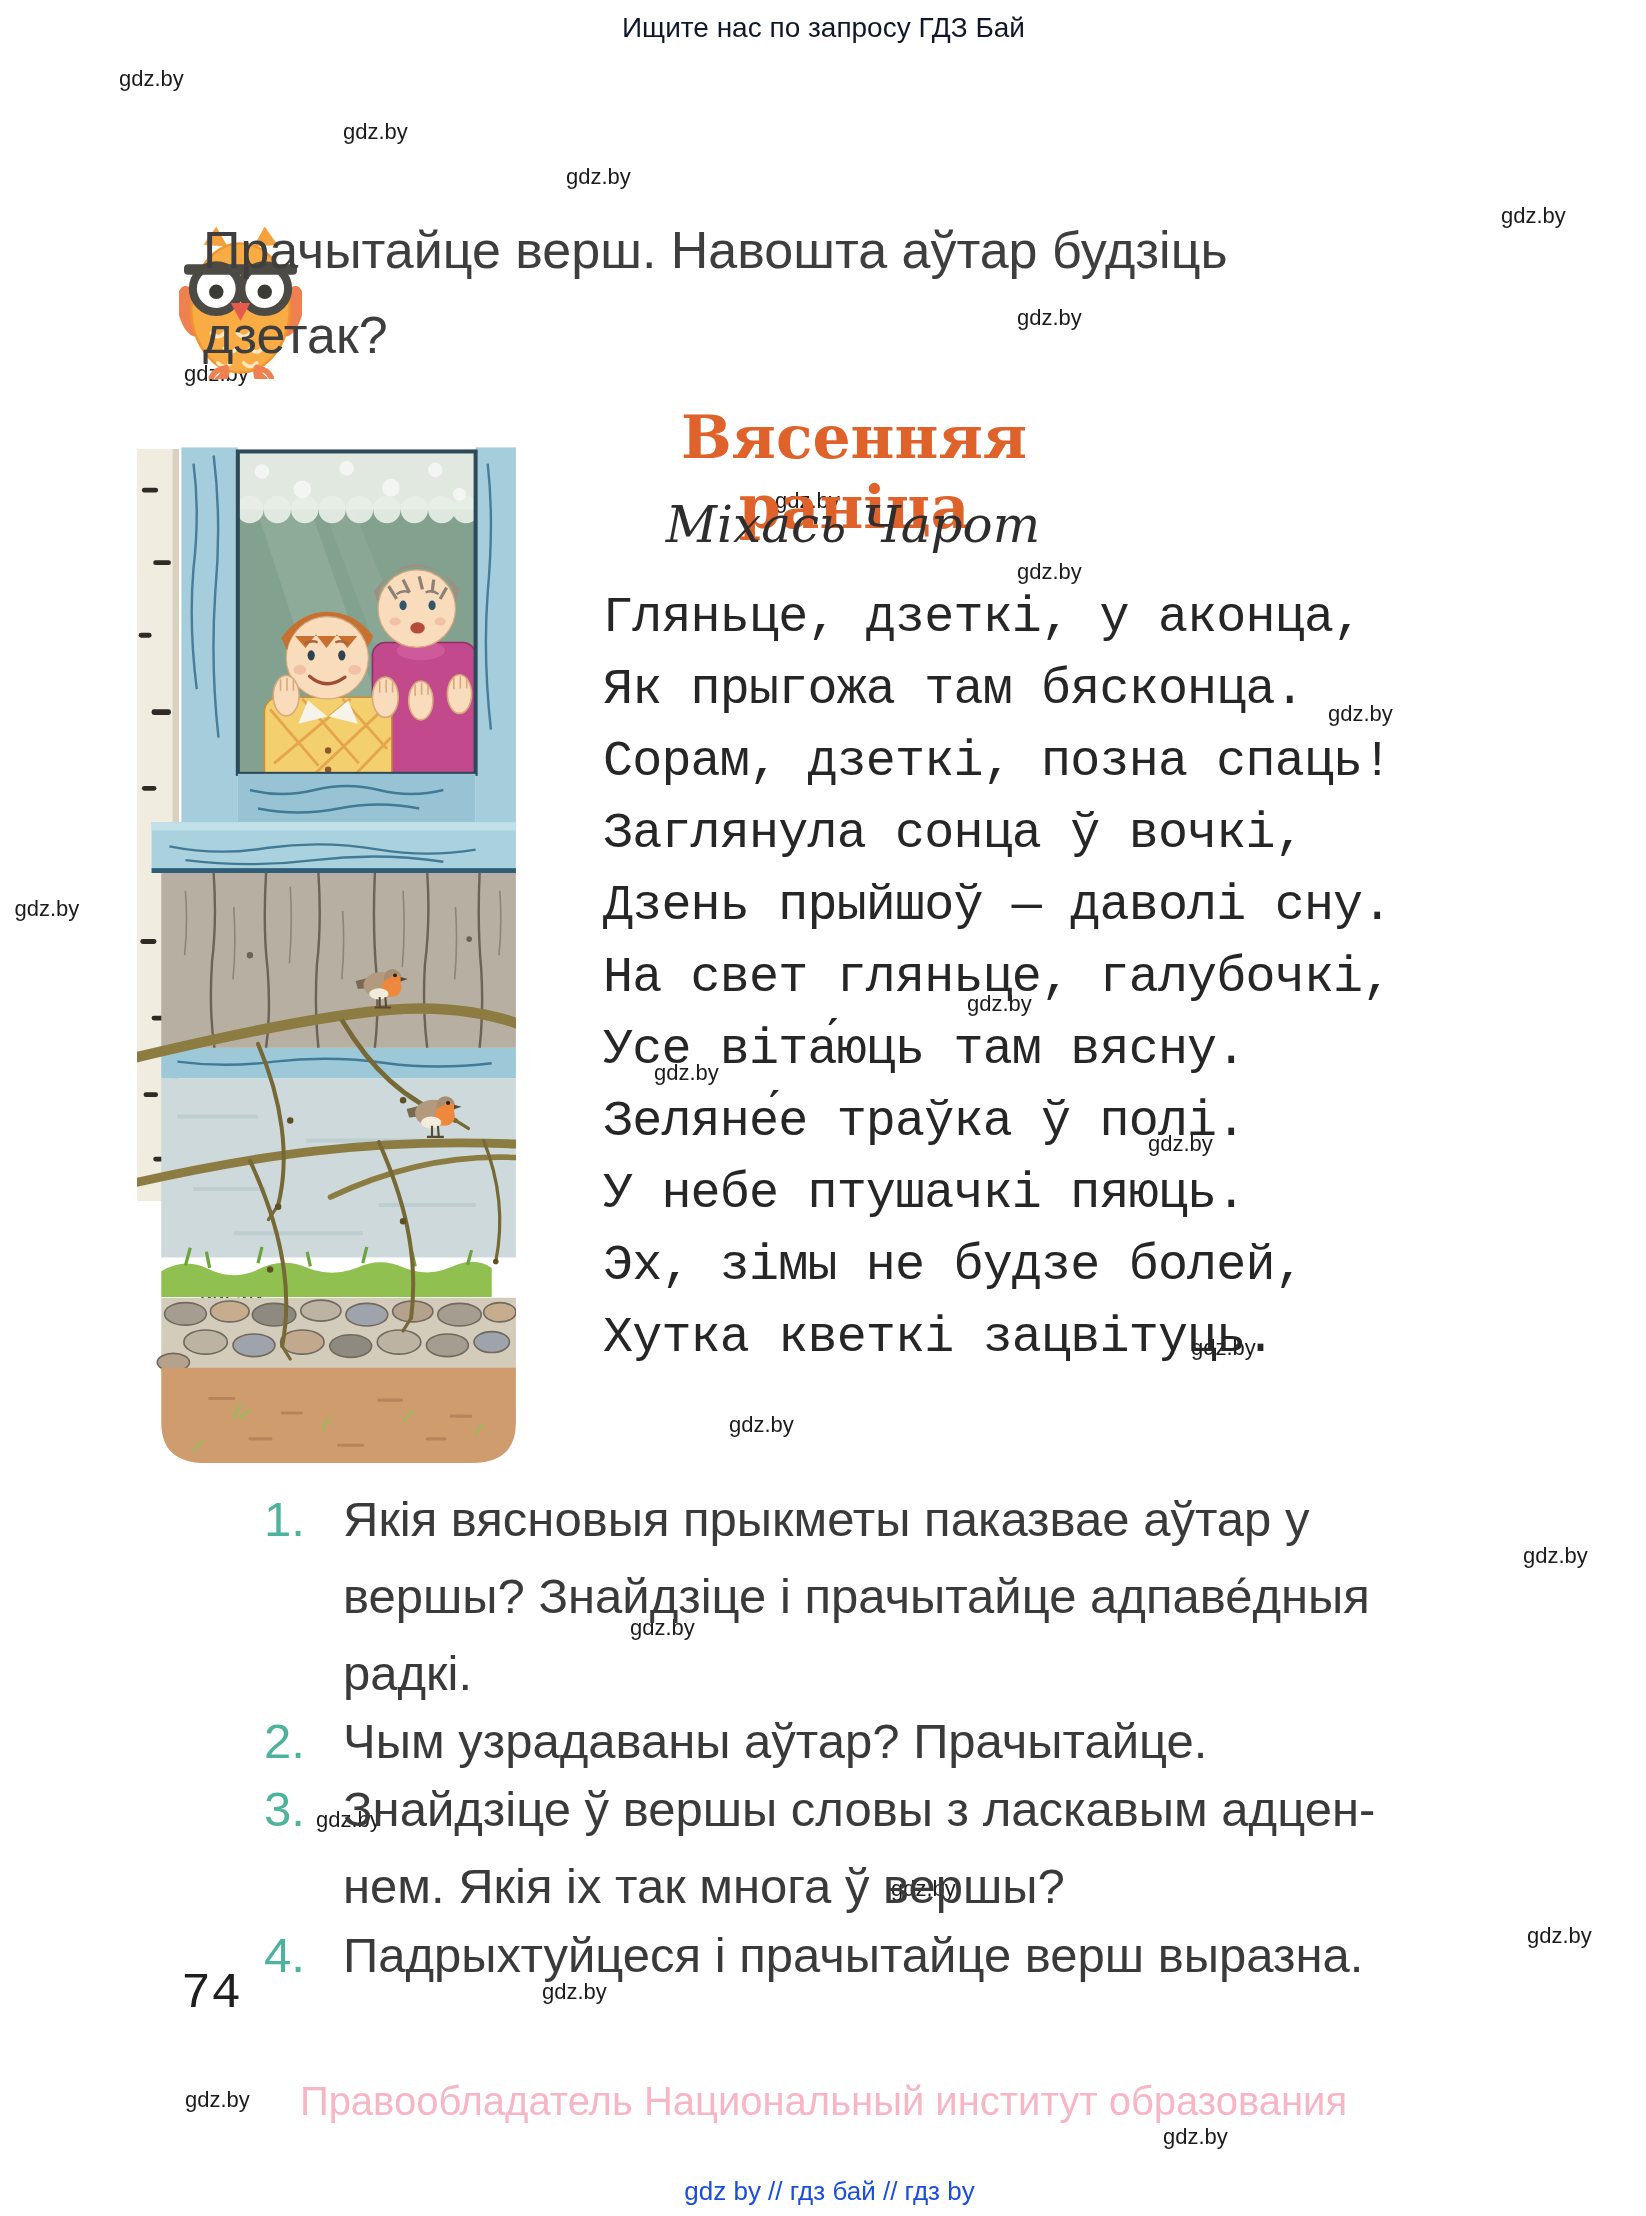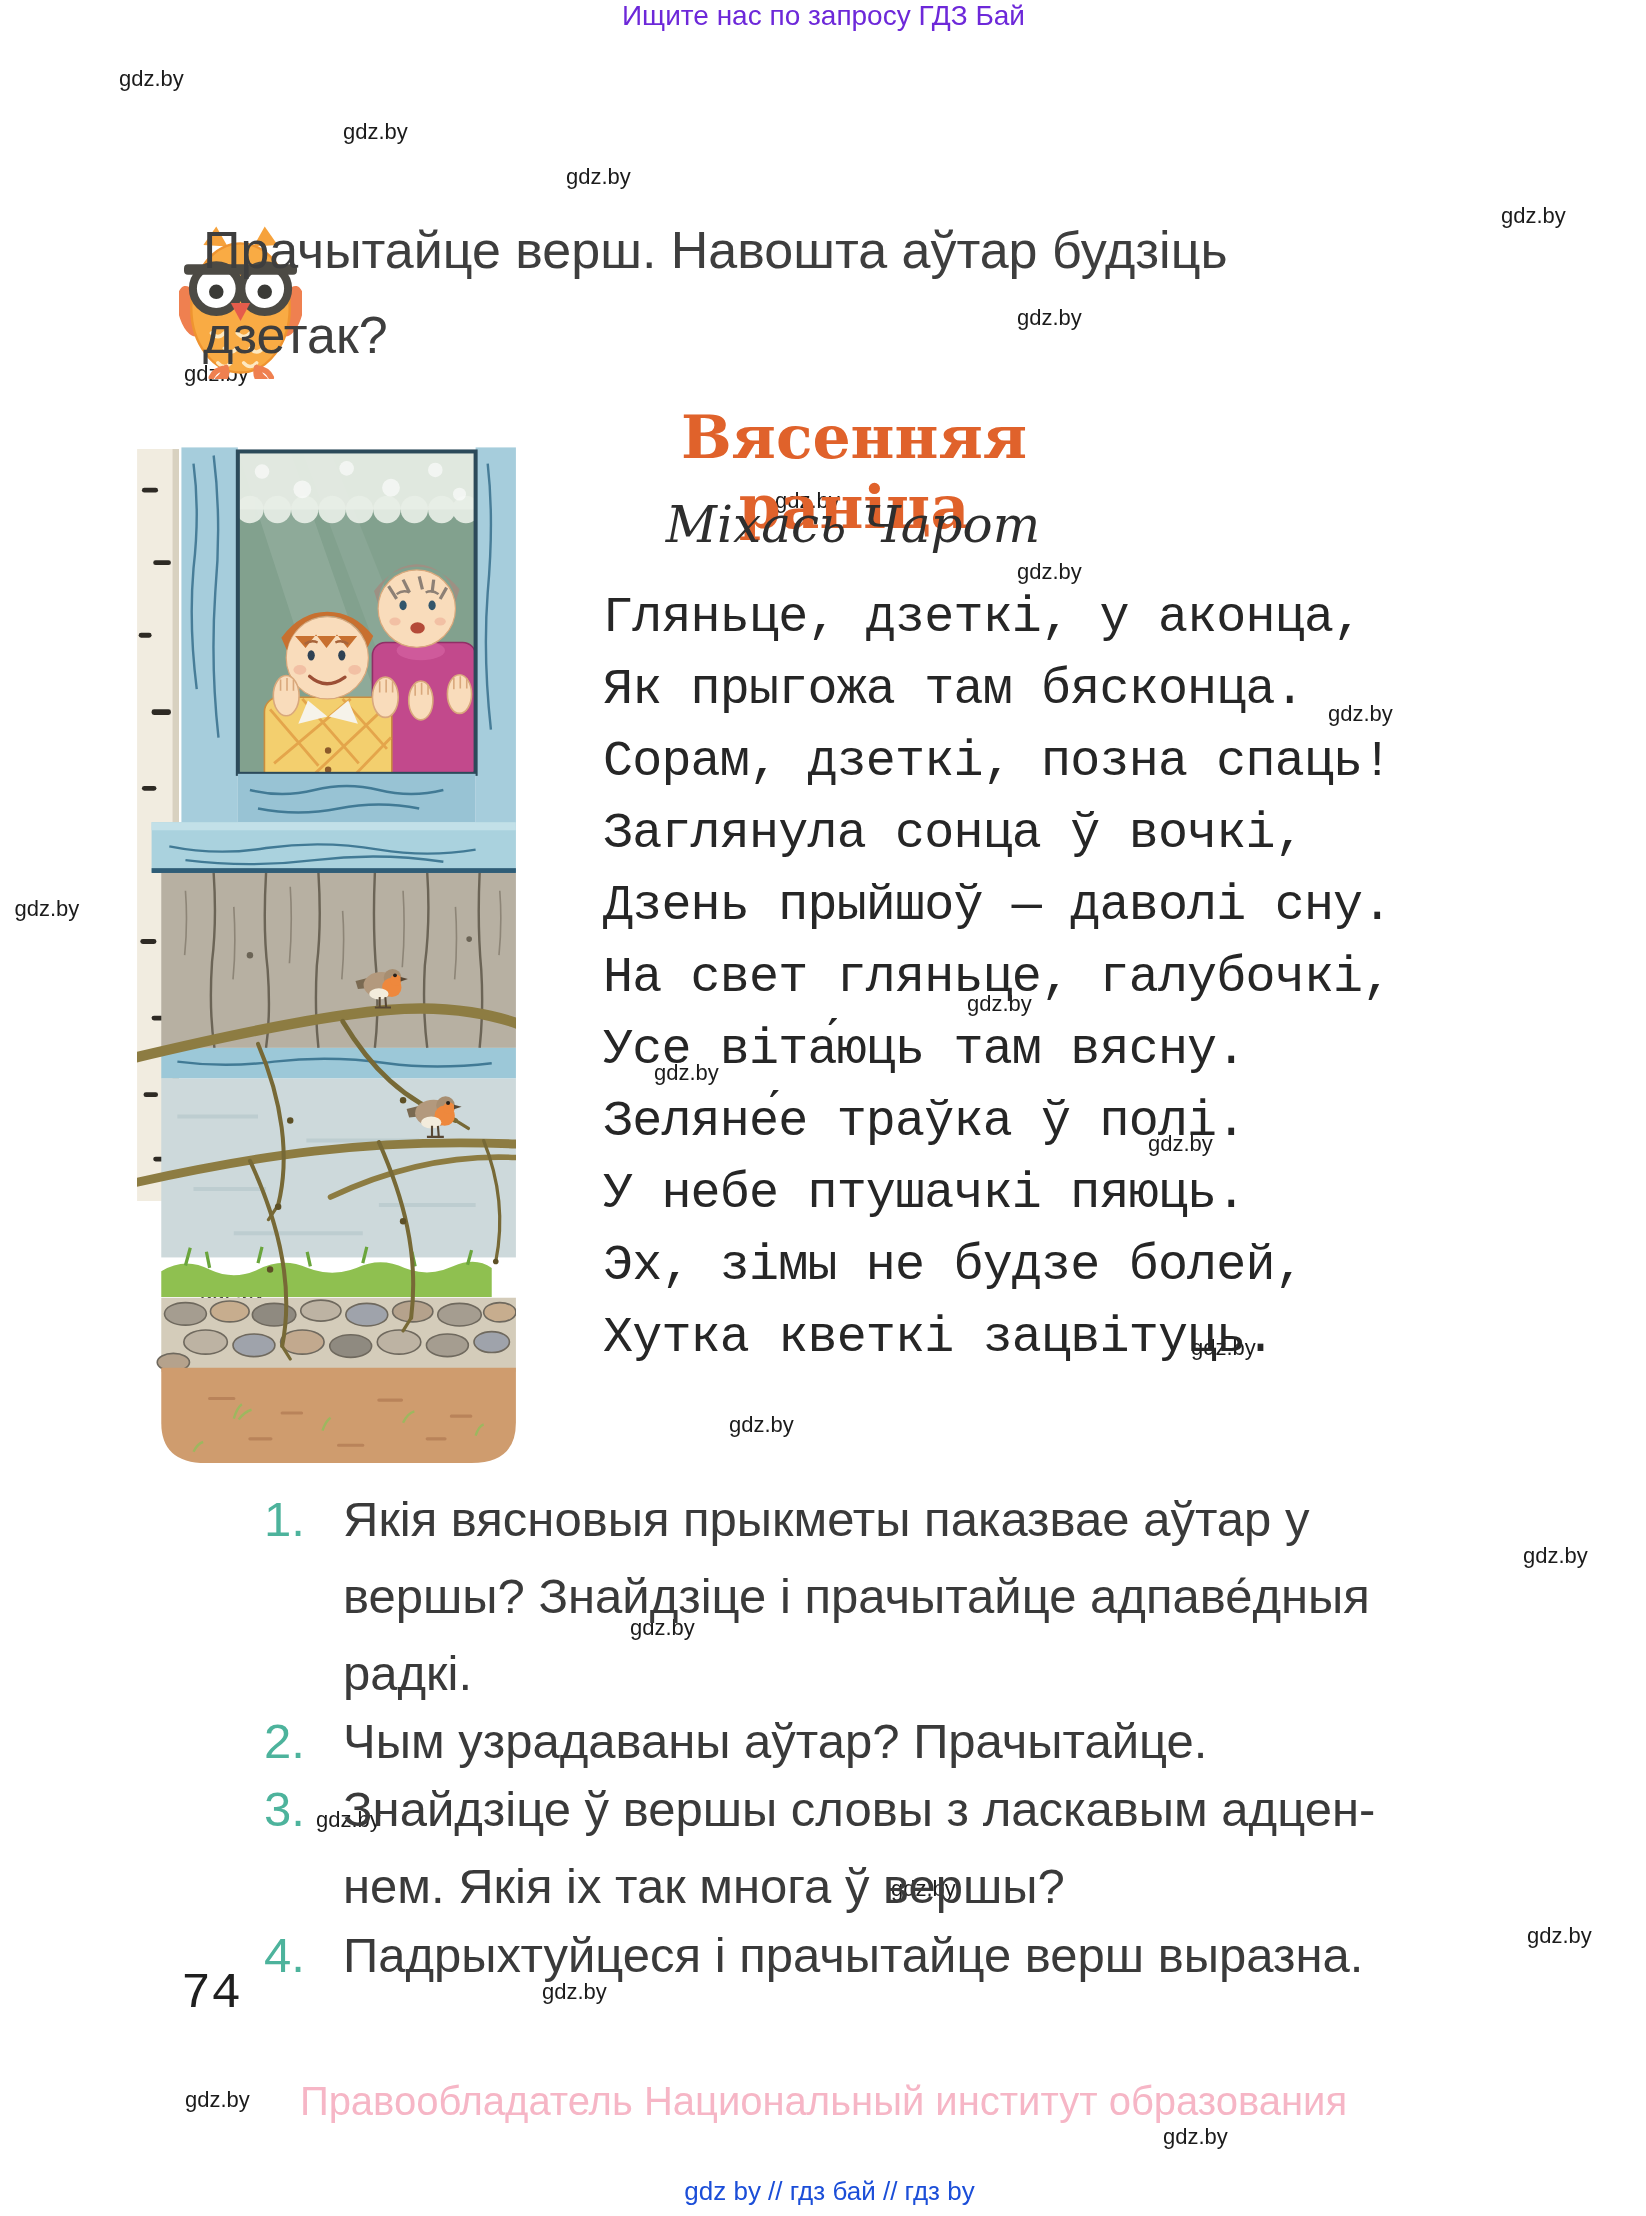--- a/index.html
+++ b/index.html
@@ -1,19 +1,19 @@
 <!DOCTYPE html>
 <html style="font-size:13px"><head>
 <meta charset="utf-8">
 <style>
   html,body{margin:0;padding:0;background:#fff;}
   .page{position:relative;width:1647px;height:2216px;background:#ffffff;overflow:hidden;
         font-family:"Liberation Sans",sans-serif;color:#2a2a2a;}
-  .promo{position:absolute;top:0;left:0;width:100%;text-align:center;
-         font-size:28px;color:#6d28d9;}
+  .promo{position:absolute;top:12px;left:0;width:100%;text-align:center;
+         font-size:28px;color:#0f172a;}
   .wm{position:absolute;font-size:22px;color:#1b1b1b;white-space:nowrap;}
   .task{position:absolute;left:203px;top:208px;width:1370px;
         font-size:52px;line-height:85px;color:#3e3e3e;}
   .title{position:absolute;left:587px;top:401px;width:532px;margin:1px;text-align:center;
          font-family:"DejaVu Serif",serif;font-weight:bold;font-size:60px;color:#e0622b;}
   .author{position:absolute;left:587px;top:496px;width:532px;text-align:center;
           font-family:"DejaVu Serif",serif;font-style:italic;font-size:50px;color:#2e2e2e;}
   .poem{position:absolute;left:603px;top:582px;font-family:Liberation Mono, monospace;
         font-size:50px;line-height:72px;color:#262626;white-space:nowrap;letter-spacing:-0.8px;}
   .illus{position:absolute;left:137px;top:391px;}

